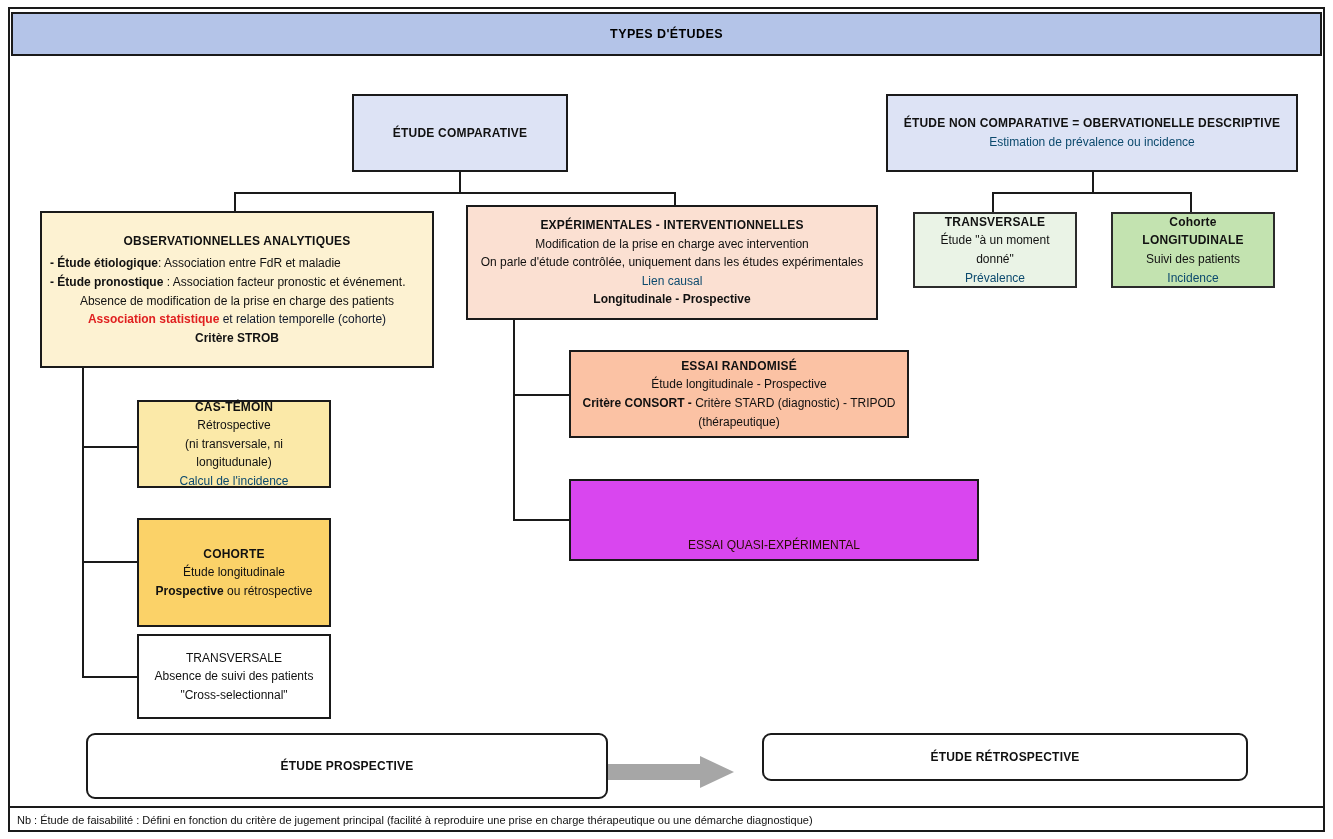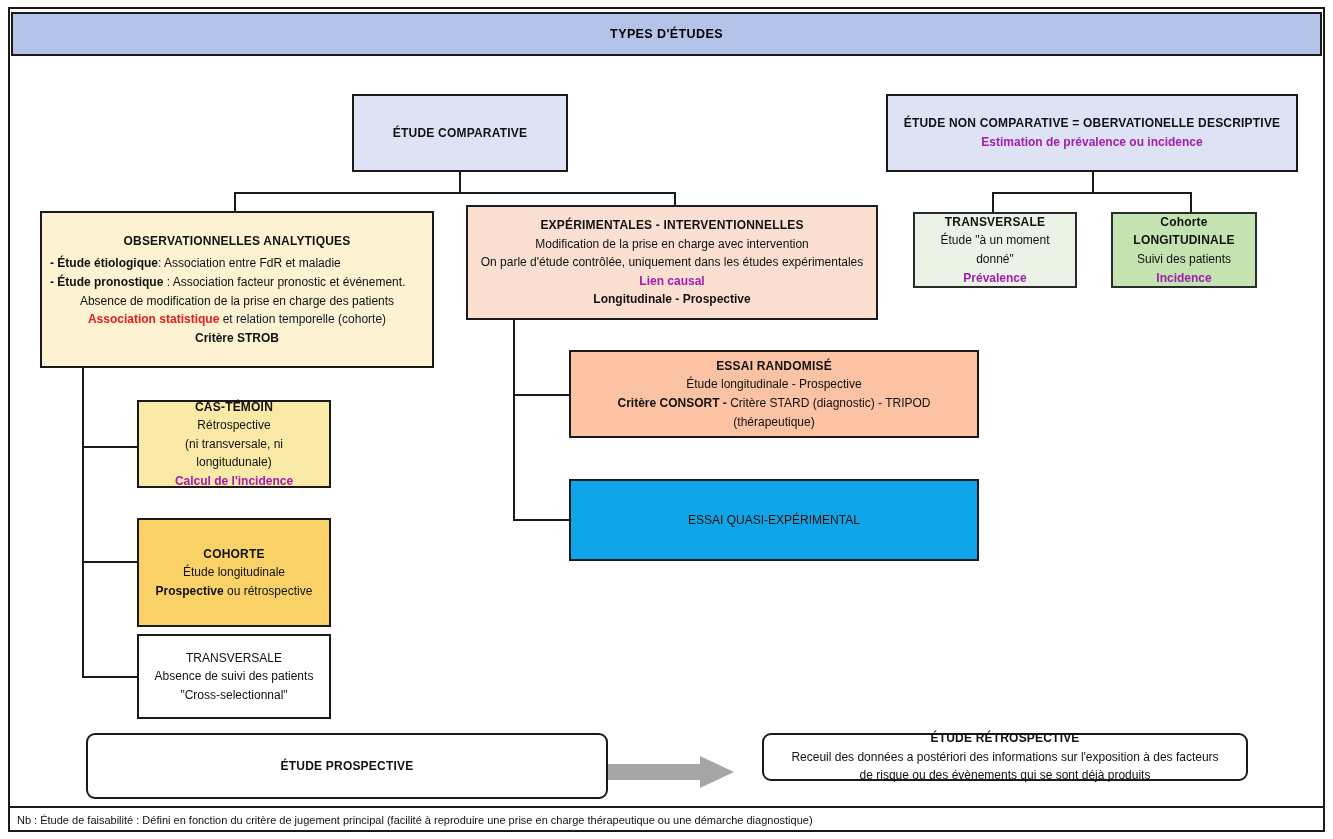--- a/index.html
+++ b/index.html
@@ -65,32 +65,32 @@
     line-height: 1.55;
     z-index: 3;
   }
   .node .ttl {
     font-weight: bold;
     font-size: 12px;
     letter-spacing: 0.2px;
   }
   .node .ln { font-size: 12px; display: block; }
   .node .ln.b { font-weight: bold; }
-  .node .ln.red { color: #a21caf; font-weight: bold; }
+  .node .ln.red { color: #0c4a6e; font-weight: normal; }
   .node .ln.left { align-self: flex-start; text-align: right; }
 
   .blue  { background: #dde3f5; }
   .cream { background: #fdf2d2; }
   .yellowlt { background: #fbe9a8; text-align: center; }
   .yellow { background: #fbd268; }
   .peachlt { background: #fbe0d2; }
   .peach { background: #fbc2a4; }
   .greenlt { background: #eaf3e6; border-color: #2b2b2b; }
   .green { background: #c3e3b0; border-color: #2b2b2b; }
-  .orange { background: #0ea5e9; color: #2a0d00; }
+  .orange { background: #d946ef; color: #2a0d00; justify-content: flex-end; }
   .white { background: #ffffff; }
 
   .rounded {
     border-radius: 9px;
   }
 
   
   .ln-h, .ln-v {
     position: absolute;
     background: #1a1a1a;
@@ -193,21 +193,21 @@
     <span class="ln red">Lien causal</span>
     <span class="ln b">Longitudinale - Prospective</span>
   </div>
 
   <div class="node greenlt" style="left:913px; top:212px; width:164px; height:76px;">
     <span class="ttl">TRANSVERSALE</span>
     <span class="ln">Étude "à un moment donné"</span>
     <span class="ln red">Prévalence</span>
   </div>
 
-  <div class="node green" style="left:1111px; top:212px; width:146px; height:76px;">
+  <div class="node green" style="left:1111px; top:212px; width:164px; height:76px;">
     <span class="ttl">Cohorte LONGITUDINALE</span>
     <span class="ln">Suivi des patients</span>
     <span class="ln red">Incidence</span>
   </div>
 
   <div class="node yellowlt" style="left:137px; top:400px; width:194px; height:88px;">
     <span class="ttl">CAS-TÉMOIN</span>
     <span class="ln">Rétrospective</span>
     <span class="ln">(ni transversale, ni longitudunale)</span>
     <span class="ln red">Calcul de l'incidence</span>
@@ -220,21 +220,21 @@
       <span class="bold-inline">Prospective</span><span> ou rétrospective</span>
     </span>
   </div>
 
   <div class="node white" style="left:137px; top:634px; width:194px; height:85px;">
     <span class="ln">TRANSVERSALE</span>
     <span class="ln">Absence de suivi des patients</span>
     <span class="ln">"Cross-selectionnal"</span>
   </div>
 
-  <div class="node peach" style="left:569px; top:350px; width:410px; height:88px;">
+  <div class="node peach" style="left:569px; top:350px; width:340px; height:88px;">
     <span class="ttl">ESSAI RANDOMISÉ</span>
     <span class="ln">Étude longitudinale - Prospective</span>
     <span class="ln">
       <span class="bold-inline">Critère CONSORT - </span><span>Critère STARD (diagnostic) - TRIPOD (thérapeutique)</span>
     </span>
   </div>
 
   <div class="node orange" style="left:569px; top:479px; width:410px; height:82px;">
     <span class="ln" style="color:#2a0d00;">ESSAI QUASI-EXPÉRIMENTAL</span>
   </div>
@@ -242,21 +242,20 @@
   <div class="node white rounded" style="left:86px; top:733px; width:522px; height:66px; padding:4px 26px;">
     <span class="ttl">ÉTUDE PROSPECTIVE</span>
   </div>
 
   <svg class="grey-arrow" style="left:604px; top:756px;" width="130" height="32" viewBox="0 0 130 32">
     <polygon points="0,8 96,8 96,0 130,16 96,32 96,24 0,24" fill="#a6a6a6"></polygon>
   </svg>
 
   <div class="node white rounded" style="left:762px; top:733px; width:486px; height:48px; padding:4px 26px;">
     <span class="ttl">ÉTUDE RÉTROSPECTIVE</span>
-    <span class="ln">Receuil des données a postériori des informations sur l'exposition à des facteurs de risque ou des évènements qui se sont déjà produits</span>
   </div>
 
   <div class="footnote-rule"></div>
   <div class="footnote">
     <span>Nb : Étude de faisabilité : Défini en fonction du critère de jugement principal (facilité à reproduire une prise en charge thérapeutique ou une démarche diagnostique)</span>
   </div>
 
 </div>
 
 </body></html>

